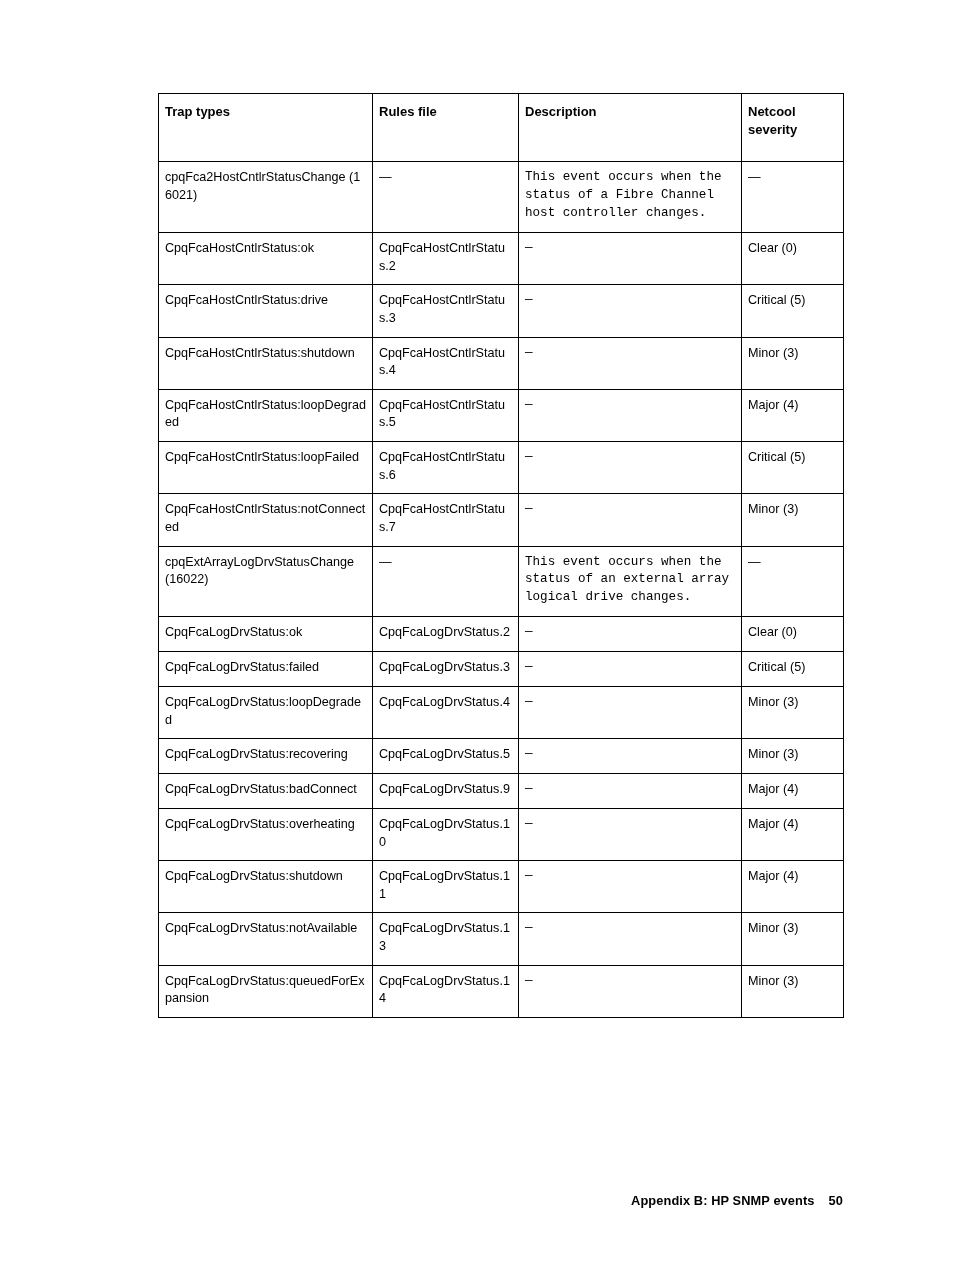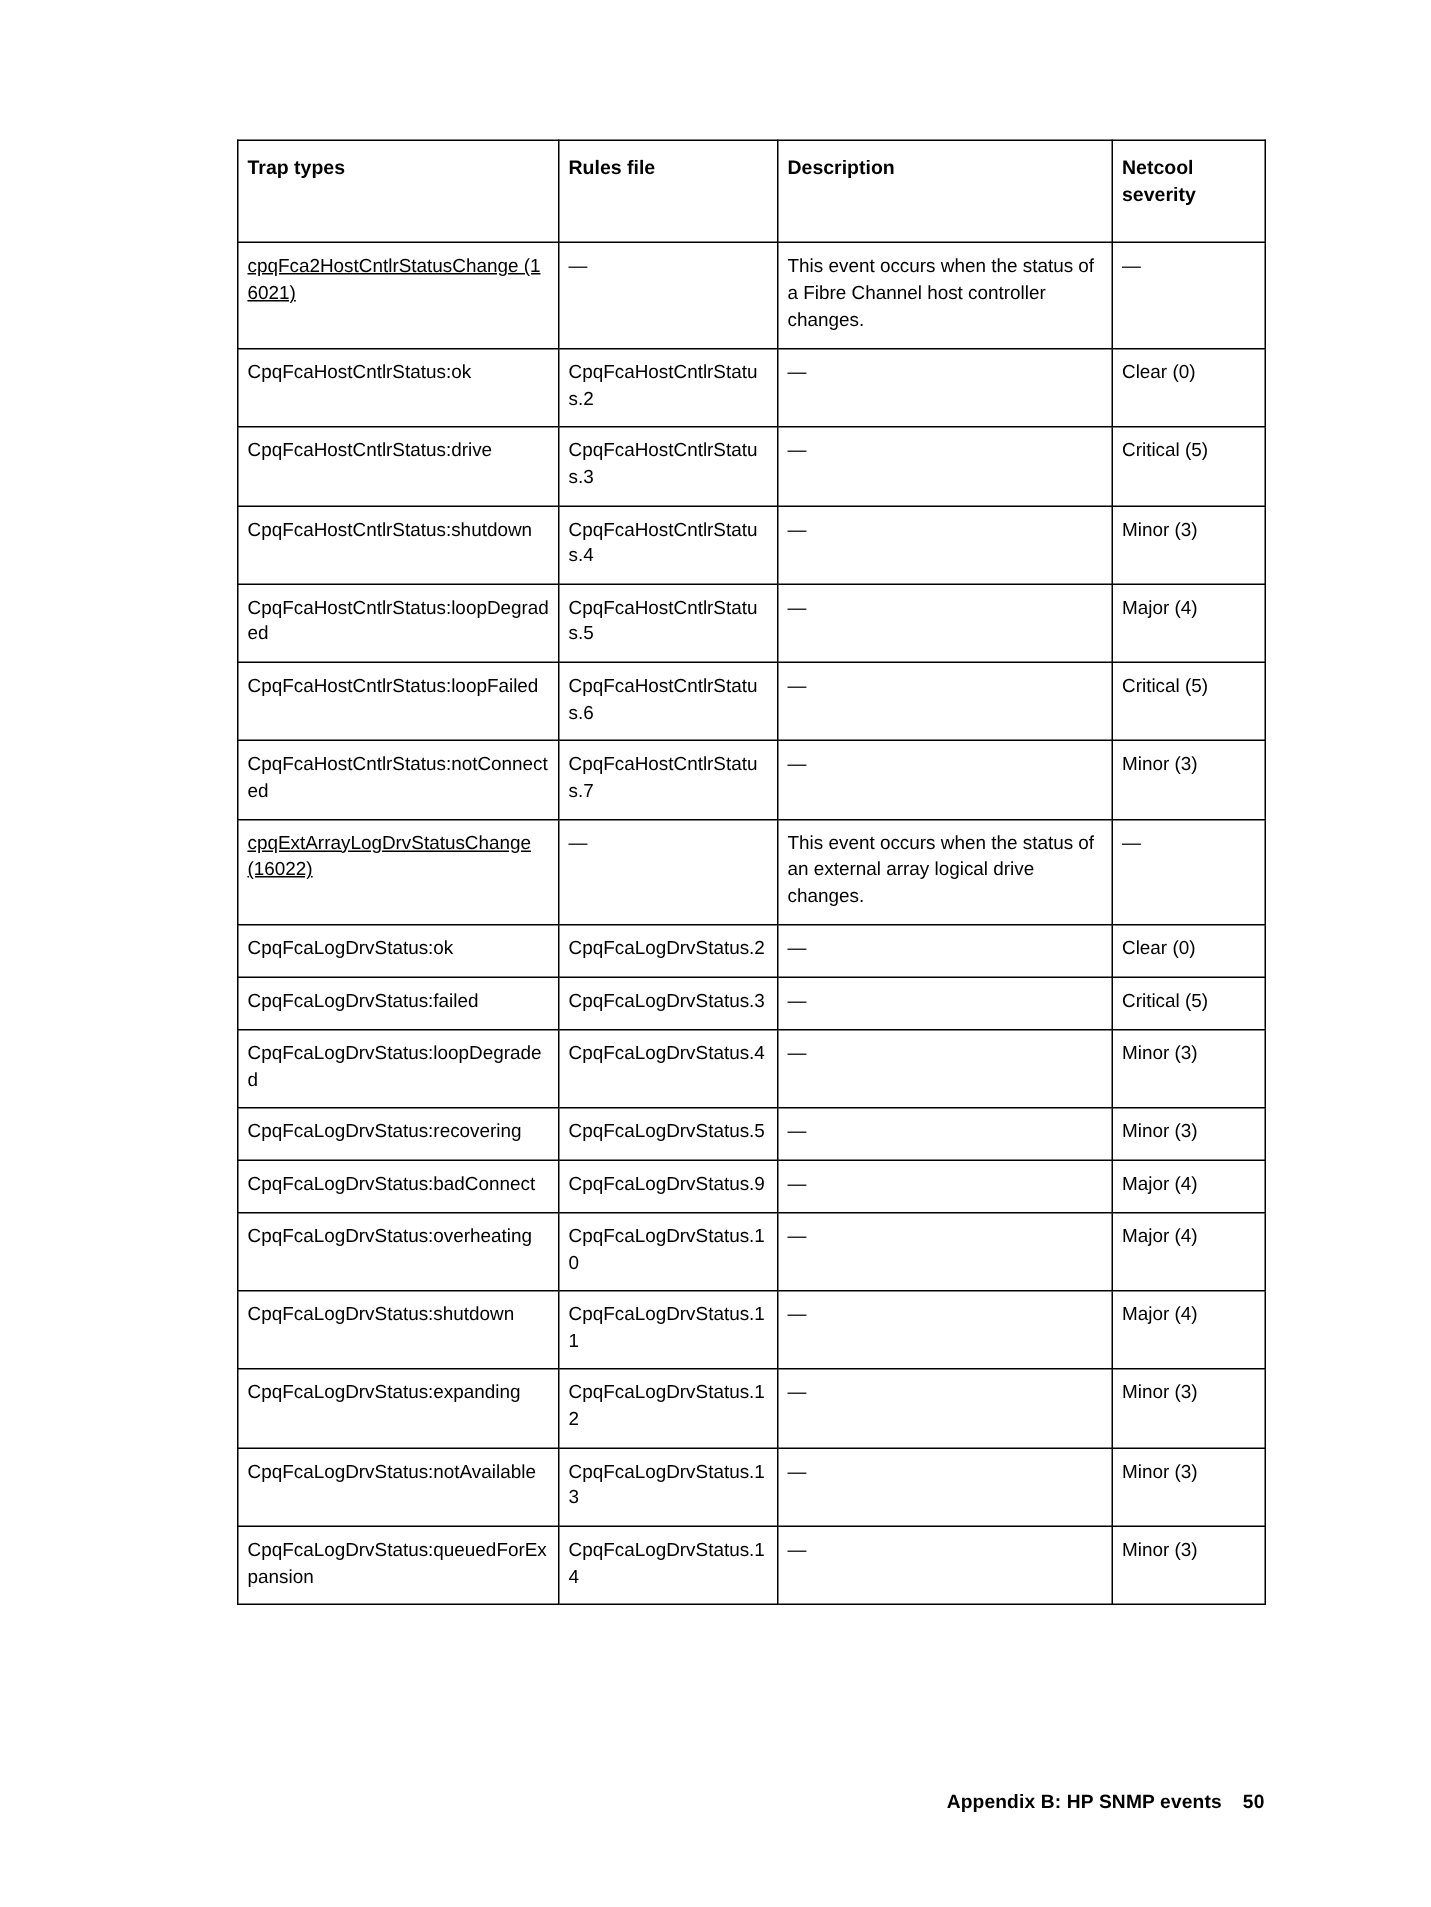--- a/index.html
+++ b/index.html
@@ -55,22 +55,23 @@
     padding-top: 9px;
     padding-bottom: 22px;
     word-break: normal;
   }
   #snmp-table td.desc,
   #snmp-table td.sev {
     word-break: normal;
   }
   #snmp-table td.desc {
     line-height: 1.42;
-  }
-  .tall-pad { padding-bottom: 20px; text-decoration: underline; }
+    font-family: Liberation Mono, monospace;
+  }
+  .tall-pad { padding-bottom: 20px; }
 
   #page-footer {
     position: absolute;
     right: 111px;
     top: 1193px;
     font-size: 12.8px;
     font-weight: bold;
     white-space: nowrap;
     letter-spacing: 0.1px;
   }
@@ -181,26 +182,20 @@
           <td class="desc">—</td>
           <td class="sev">Major (4)</td>
         </tr>
         <tr>
           <td class="trap">CpqFcaLogDrvStatus:shutdown</td>
           <td class="rules">CpqFcaLogDrvStatus.11</td>
           <td class="desc">—</td>
           <td class="sev">Major (4)</td>
         </tr>
         <tr>
-          <td class="trap">CpqFcaLogDrvStatus:expanding</td>
-          <td class="rules">CpqFcaLogDrvStatus.12</td>
-          <td class="desc">—</td>
-          <td class="sev">Minor (3)</td>
-        </tr>
-        <tr>
           <td class="trap">CpqFcaLogDrvStatus:notAvailable</td>
           <td class="rules">CpqFcaLogDrvStatus.13</td>
           <td class="desc">—</td>
           <td class="sev">Minor (3)</td>
         </tr>
         <tr>
           <td class="trap">CpqFcaLogDrvStatus:queuedForExpansion</td>
           <td class="rules">CpqFcaLogDrvStatus.14</td>
           <td class="desc">—</td>
           <td class="sev">Minor (3)</td>

